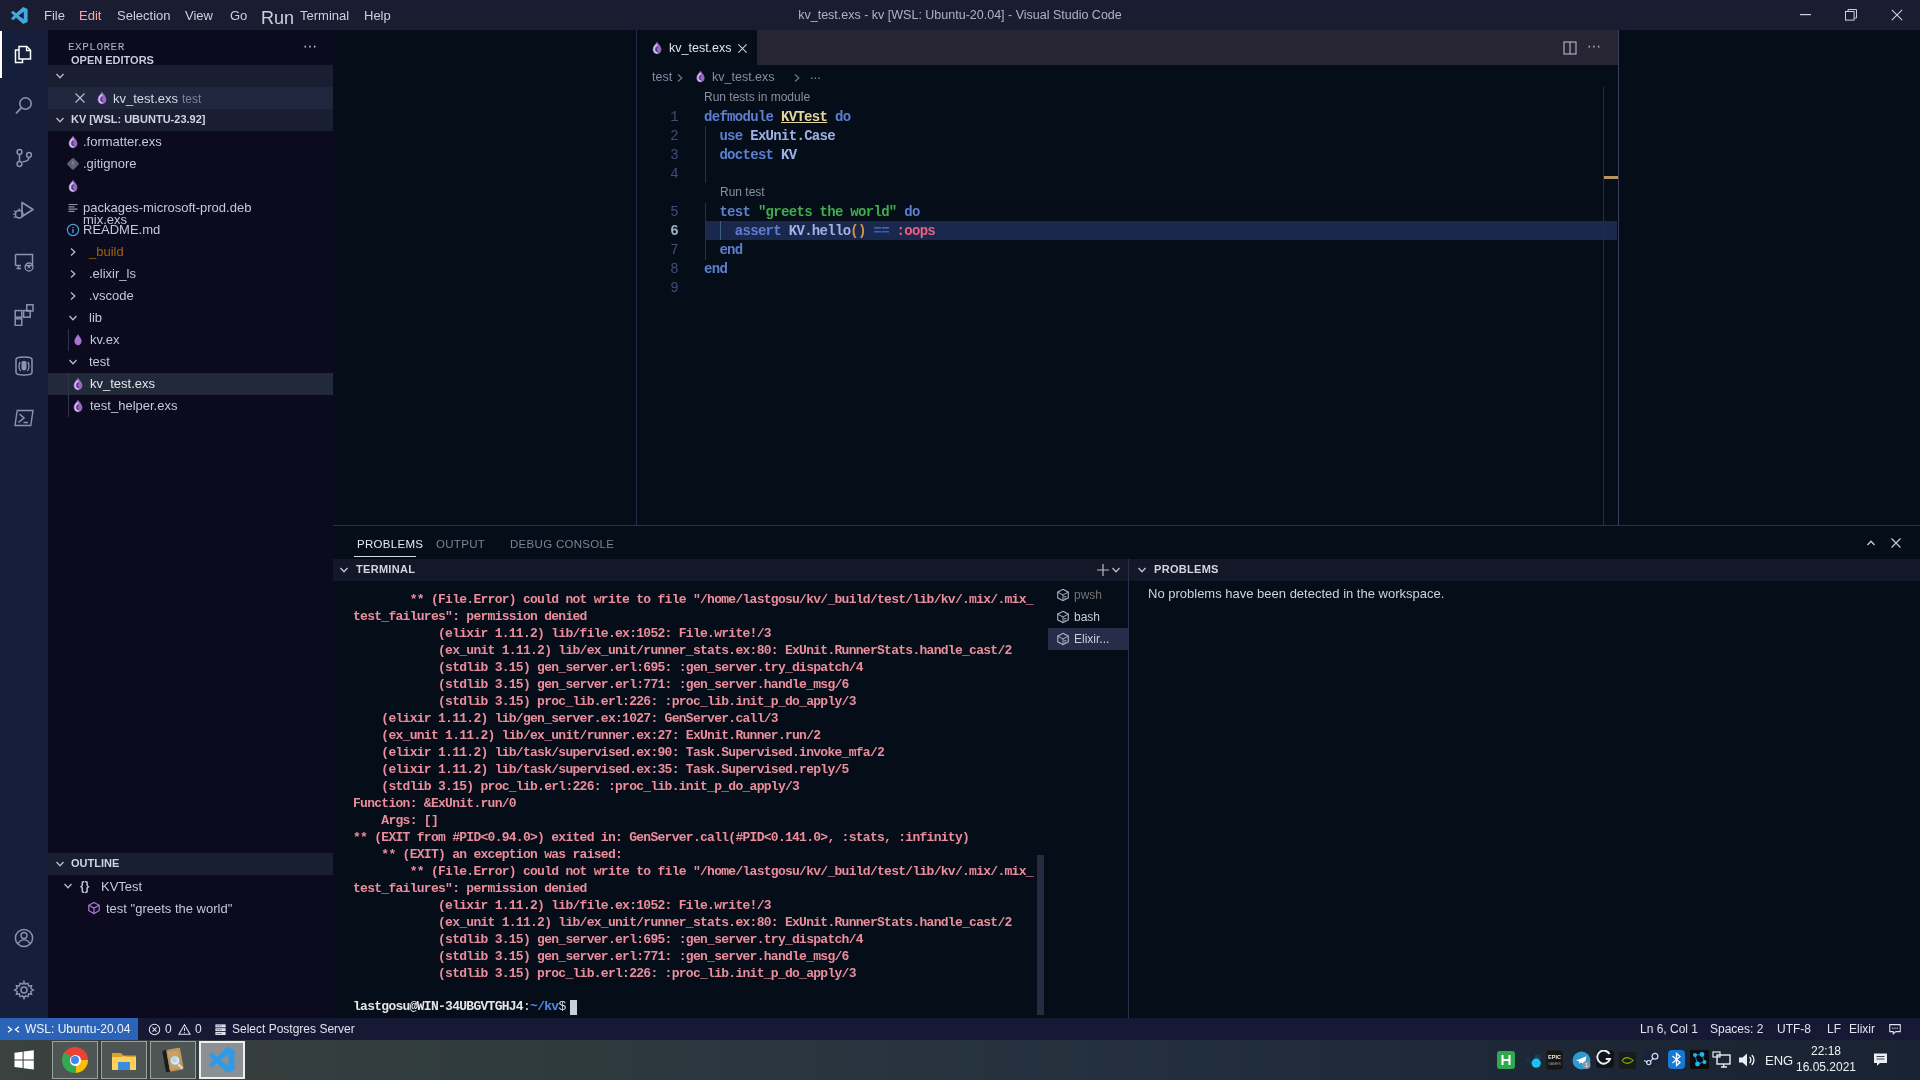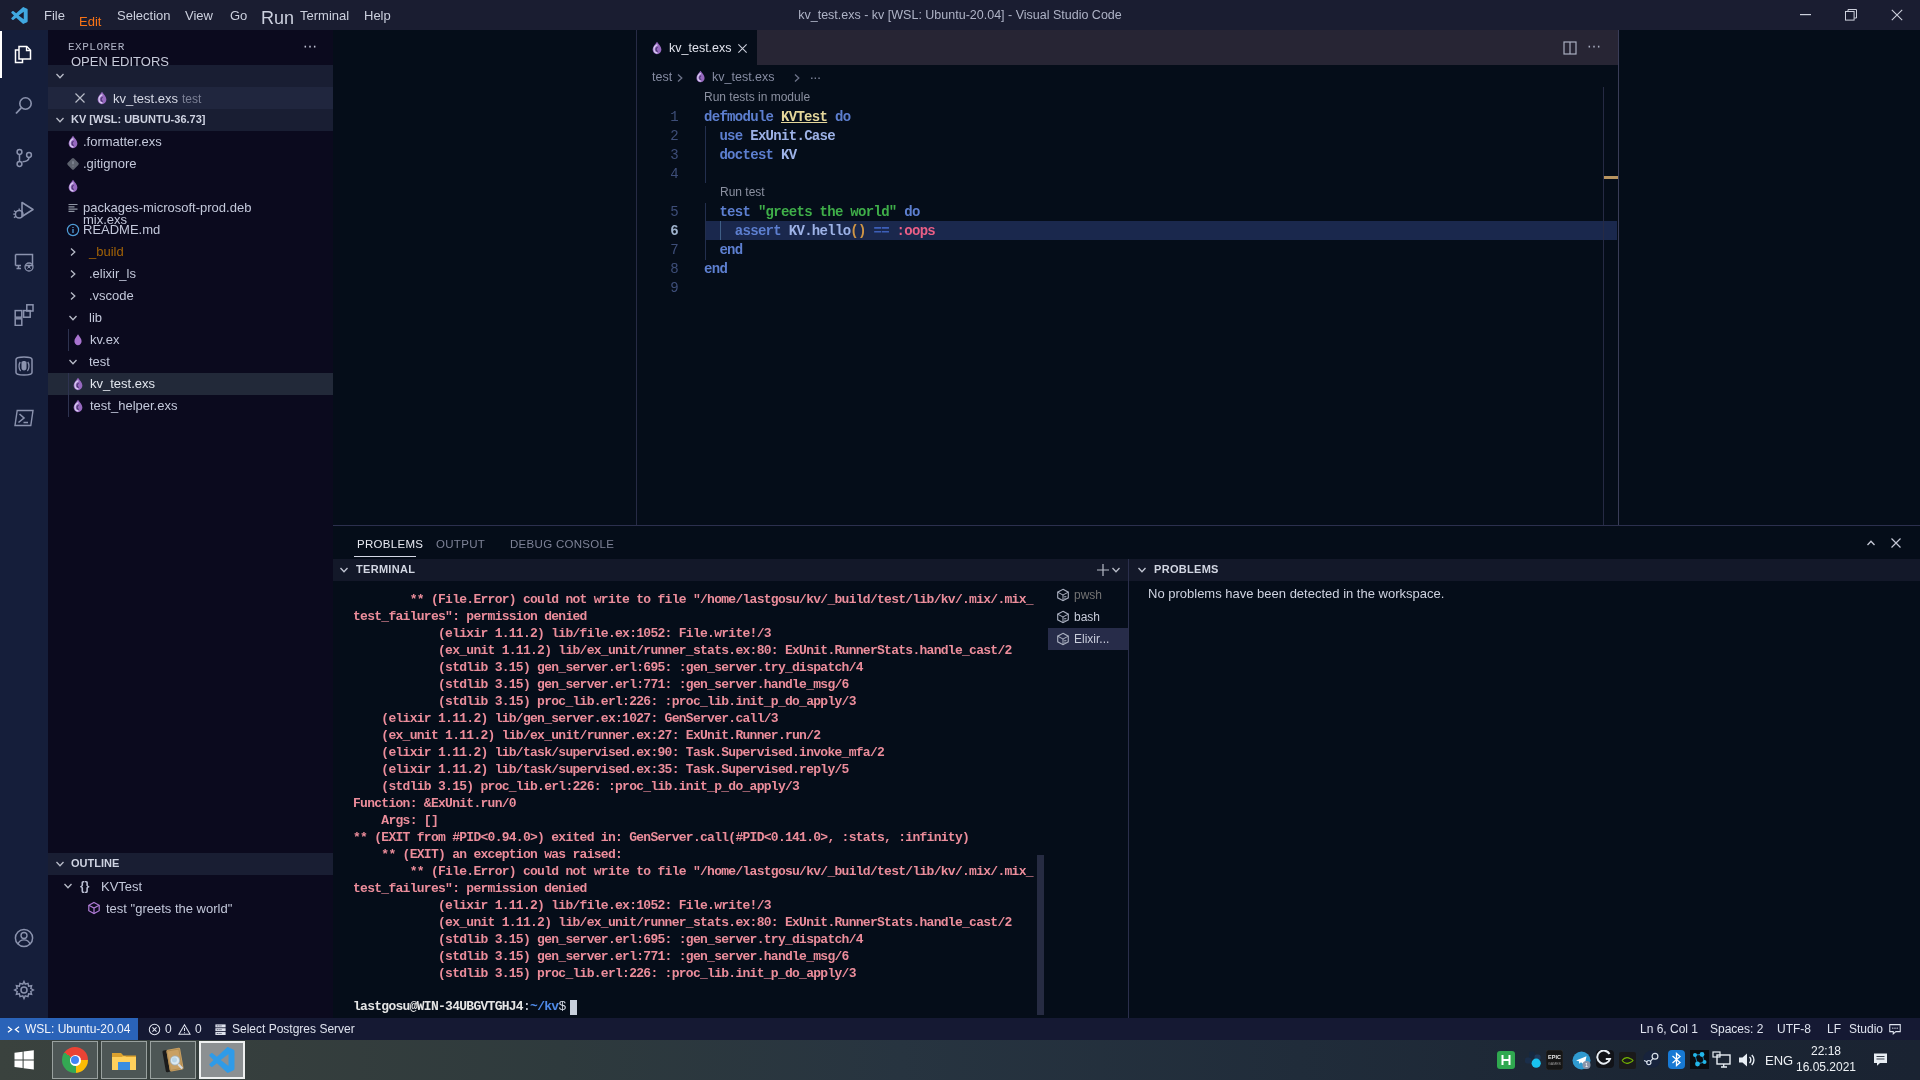--- a/index.html
+++ b/index.html
@@ -9,21 +9,21 @@
   svg { display:block; }
 </style></head>
 <body>
 
 <div class="abs" style="left:0;top:0;width:1920px;height:30px;background:#1a1d31;"></div>
 <svg class="abs" style="left:11px;top:7px;" width="17" height="17" viewBox="0 0 100 100">
 <path fill="#2489ca" d="M0.2 30.3 12 24.1l18.5 14.2L70 1.5 99.5 14v71L70 98.5 30.5 61.7 12 75.9 0.2 69.7 17.8 50z" opacity="0"></path>
 <path fill-rule="evenodd" fill="#40a8e0" d="M70.9 99.3c1.1.4 2.4.4 3.5-.1l20.5-9.9c2-1 3.1-3 3.1-5.2V15.9c0-2.2-1.2-4.2-3.1-5.2L74.4.8c-1.5-.7-3.3-.5-4.6.5L30.5 37.1 13.4 24.1c-1.6-1.2-3.8-1.1-5.3.2L2.6 29.3c-1.8 1.6-1.8 4.5 0 6.1L17.4 50 2.6 64.6c-1.8 1.6-1.8 4.5 0 6.1l5.5 5c1.5 1.3 3.7 1.4 5.3.2l17.1-13 39.4 35.9c.3.2.6.4 1 .5zM75 27.3 45.1 50 75 72.7V27.3z"></path>
 </svg>
 <div class="abs" style="left:44px;top:8px;font-size:13px;color:#ccd0de;">File</div>
-<div class="abs" style="left:79px;top:8px;font-size:13px;color:#f97316;margin-top:6px;">Edit</div>
+<div class="abs" style="left:79px;top:8px;font-size:13px;color:#fca5a5;">Edit</div>
 <div class="abs" style="left:117px;top:8px;font-size:13px;color:#ccd0de;">Selection</div>
 <div class="abs" style="left:185px;top:8px;font-size:13px;color:#ccd0de;">View</div>
 <div class="abs" style="left:230px;top:8px;font-size:13px;color:#ccd0de;">Go</div>
 <div class="abs" style="left:261px;top:8px;font-size:18px;color:#ccd0de;">Run</div>
 <div class="abs" style="left:300px;top:8px;font-size:13px;color:#ccd0de;">Terminal</div>
 <div class="abs" style="left:364px;top:8px;font-size:13px;color:#ccd0de;">Help</div>
 <div class="abs" style="left:660px;top:8px;width:600px;text-align:center;font-size:12.5px;color:#aeb3c6;">kv_test.exs - kv [WSL: Ubuntu-20.04] - Visual Studio Code</div>
 <svg class="abs" style="left:1800px;top:14px;" width="12" height="2" viewBox="0 0 12 2">
     <rect width="11" height="1.2" fill="#cdd0dc"></rect>
   </svg>
@@ -85,37 +85,37 @@
 <circle cx="12" cy="12" r="3" fill="none" stroke="#8b93ae" stroke-width="1.5"></circle>
 <path d="M12 3.5 l1.2 2.6 2.8-.8 .6 3 3-.6-.8 2.8 2.6 1.5-2.6 1.5 .8 2.8-3-.6-.6 3-2.8-.8-1.2 2.6-1.2-2.6-2.8 .8-.6-3-3 .6 .8-2.8-2.6-1.5 2.6-1.5-.8-2.8 3 .6 .6-3 2.8 .8Z" fill="none" stroke="#8b93ae" stroke-width="1.4"></path>
 </svg>
 <div class="abs" style="left:48px;top:30px;width:285px;height:988px;background:#0b0a1e;"></div>
 <div class="abs" style="left:68px;top:41px;font-size:11px;letter-spacing:0.5px;color:#aeb2c4;font-family:Liberation Mono, monospace;">EXPLORER</div>
 <div class="abs" style="left:303px;top:38px;font-size:14px;letter-spacing:1px;color:#c0c3d4;">⋯</div>
 <div class="abs" style="left:48px;top:65px;width:285px;height:22px;background:#191e33;"></div>
 <svg class="abs" style="left:54px;top:70px;" width="12" height="12" viewBox="0 0 12 12">
     <path d="M2.5 4 6 7.8 9.5 4" fill="none" stroke="#b8bcc8" stroke-width="1.3"></path>
   </svg>
-<div class="abs" style="left:71px;top:54px;font-size:13px;font-weight:normal;color:#c7cbda;">OPEN EDITORS</div>
+<div class="abs" style="left:71px;top:54px;font-size:11px;font-weight:bold;color:#c7cbda;">OPEN EDITORS</div>
 <div class="abs" style="left:48px;top:87px;width:285px;height:22px;background:#20263e;"></div>
 <svg class="abs" style="left:74px;top:92px;" width="12" height="12" viewBox="0 0 12 12">
     <path d="M1.5 1.5 10.5 10.5 M10.5 1.5 1.5 10.5" stroke="#b8bcc8" stroke-width="1.2"></path>
   </svg>
 <svg class="abs" style="left:95px;top:91px;" width="14" height="14" viewBox="0 0 14 14">
 <path d="M7 0.8 C5.2 3.4 2.6 5.6 2.6 8.6 c0 2.6 2 4.6 4.4 4.6 s4.4-2 4.4-4.6 C11.4 5.6 8.8 3.4 7 .8 Z" fill="#9668bf"></path>
     <path d="M7.4 3.6 c-2.8 1.4-3.6 3.4-3.3 5.4 .3 1.9 1.7 3 3.2 3" fill="none" stroke="#d8cdf0" stroke-width="1.3"></path>
     <path d="M7.6 6.2 c-1.2 .5-1.7 1.5-1.5 2.6 .2 .9 .9 1.5 1.7 1.5" fill="none" stroke="#4a3670" stroke-width="1.2"></path>
   </svg>
 <div class="abs" style="left:113px;top:91px;font-size:13px;color:#d5d8e4;">kv_test.exs</div>
 <div class="abs" style="left:182px;top:92px;font-size:12px;color:#7c8196;">test</div>
 <div class="abs" style="left:48px;top:109px;width:285px;height:22px;background:#191e33;"></div>
 <svg class="abs" style="left:54px;top:114px;" width="12" height="12" viewBox="0 0 12 12">
     <path d="M2.5 4 6 7.8 9.5 4" fill="none" stroke="#b8bcc8" stroke-width="1.3"></path>
   </svg>
-<div class="abs" style="left:71px;top:113px;font-size:11px;font-weight:bold;color:#cfd3e2;">KV [WSL: UBUNTU-36.73]</div>
+<div class="abs" style="left:71px;top:113px;font-size:11px;font-weight:bold;color:#cfd3e2;">KV [WSL: UBUNTU-23.92]</div>
 <svg class="abs" style="left:66px;top:135px;" width="14" height="14" viewBox="0 0 14 14">
 <path d="M7 0.8 C5.2 3.4 2.6 5.6 2.6 8.6 c0 2.6 2 4.6 4.4 4.6 s4.4-2 4.4-4.6 C11.4 5.6 8.8 3.4 7 .8 Z" fill="#9668bf"></path>
     <path d="M7.4 3.6 c-2.8 1.4-3.6 3.4-3.3 5.4 .3 1.9 1.7 3 3.2 3" fill="none" stroke="#d8cdf0" stroke-width="1.3"></path>
     <path d="M7.6 6.2 c-1.2 .5-1.7 1.5-1.5 2.6 .2 .9 .9 1.5 1.7 1.5" fill="none" stroke="#4a3670" stroke-width="1.2"></path>
   </svg>
 <div class="abs" style="left:83px;top:134px;font-size:13px;color:#c3c8da;">.formatter.exs</div>
 <svg class="abs" style="left:66px;top:157px;" width="14" height="14" viewBox="0 0 14 14">
 <rect x="2.4" y="2.4" width="9" height="9" rx="1.5" transform="rotate(45 7 7)" fill="#5d626e"></rect>
 <path d="M7 4.2 V7.2 M7 8.8 v.7" stroke="#8f95a3" stroke-width="1.2"></path>
   </svg>
@@ -339,21 +339,21 @@
 <rect x="1.5" y="1.5" width="11" height="3.2" fill="#dfe3ee"></rect>
 <rect x="1.5" y="5.6" width="11" height="3.2" fill="#dfe3ee"></rect>
 <rect x="1.5" y="9.7" width="11" height="3.2" fill="#dfe3ee"></rect>
 <path d="M3 3.1 h5 M3 7.2 h5 M3 11.3 h5" stroke="#1a1e38" stroke-width="1" stroke-dasharray="1 1"></path>
   </svg>
 <div class="abs" style="left:232px;top:1022px;font-size:12px;color:#dfe3ee;">Select Postgres Server</div>
 <div class="abs" style="left:1640px;top:1022px;font-size:12px;color:#dfe3ee;">Ln 6, Col 1</div>
 <div class="abs" style="left:1710px;top:1022px;font-size:12px;color:#dfe3ee;">Spaces: 2</div>
 <div class="abs" style="left:1777px;top:1022px;font-size:12px;color:#dfe3ee;">UTF-8</div>
 <div class="abs" style="left:1827px;top:1022px;font-size:12px;color:#dfe3ee;">LF</div>
-<div class="abs" style="left:1849px;top:1022px;font-size:12px;color:#dfe3ee;">Studio</div>
+<div class="abs" style="left:1849px;top:1022px;font-size:12px;color:#dfe3ee;">Elixir</div>
 <svg class="abs" style="left:1888px;top:1022px;" width="14" height="14" viewBox="0 0 16 16">
 <path d="M2 3 H14 V11 H9 L6 13.5 V11 H2 Z" fill="none" stroke="#dfe3ee" stroke-width="1.2"></path>
 <circle cx="5.5" cy="7" r="0.8" fill="#dfe3ee"></circle>
     <circle cx="8" cy="7" r="0.8" fill="#dfe3ee"></circle>
     <circle cx="10.5" cy="7" r="0.8" fill="#dfe3ee"></circle>
   </svg>
 <div class="abs" style="left:0;top:1040px;width:1920px;height:40px;background:linear-gradient(90deg,#3a423e 0px,#353e3d 280px,#2e3a3d 560px,#273440 900px,#202c3a 1300px,#1b2533 1700px,#1a2332 1920px);"></div>
 <svg class="abs" style="left:13px;top:1049px;" width="22" height="22" viewBox="0 0 22 22">
 <path d="M1.5 3.8 9.6 2.7 V10.4 H1.5 Z" fill="#ffffff"></path>
 <path d="M10.6 2.55 20.8 1.2 V10.4 H10.6 Z" fill="#ffffff"></path>

